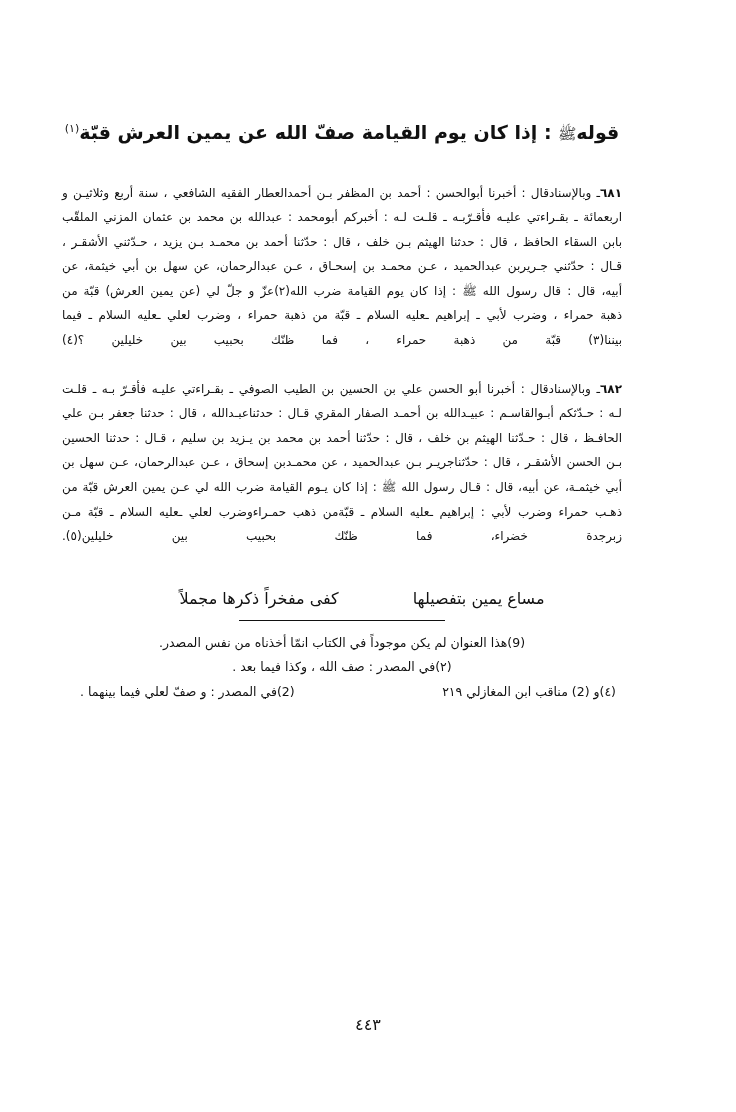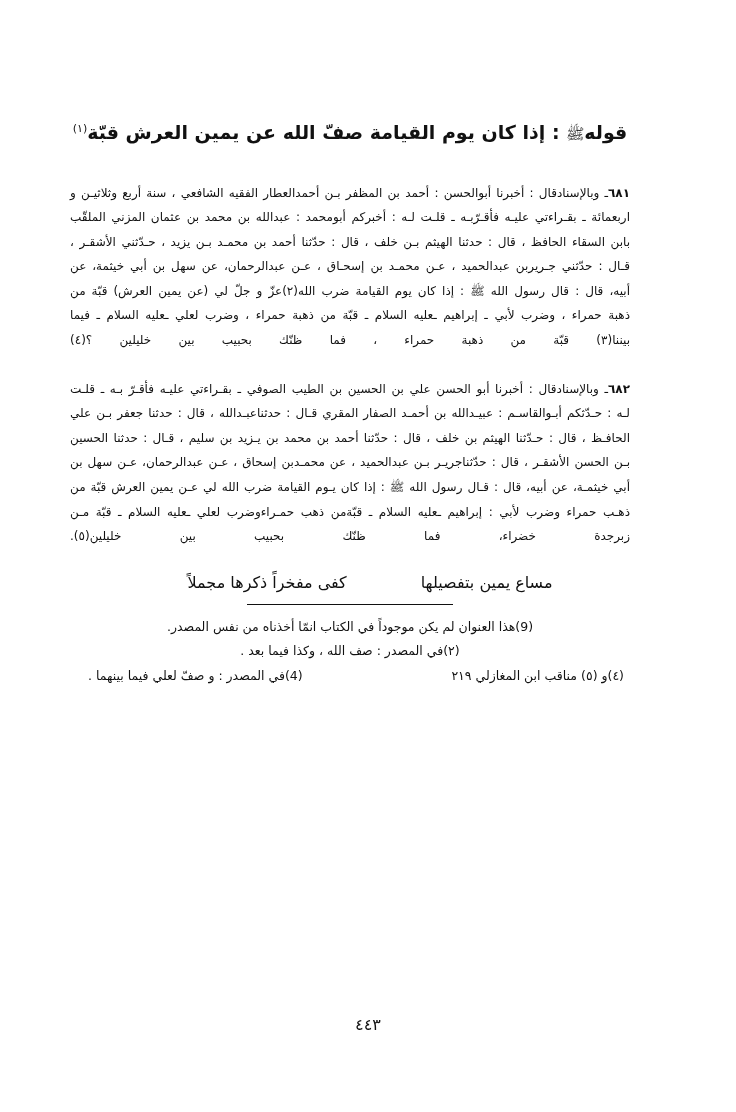--- a/index.html
+++ b/index.html
@@ -11,21 +11,21 @@
     width: 736px;
     height: 1112px;
     position: relative;
     font-family: "DejaVu Sans", "Liberation Sans", sans-serif;
     color: #111111;
     overflow: hidden;
   }
   .page {
     position: absolute;
     top: 0;
-    left: 8px;
+    left: 0;
     width: 684px;
     height: 1112px;
     box-sizing: border-box;
     padding: 118px 62px 40px 62px;
     direction: rtl;
   }
   .heading {
     text-align: center;
     font-size: 19px;
     font-weight: bold;
@@ -58,20 +58,21 @@
     display: flex;
     flex-direction: row;
     justify-content: center;
     gap: 74px;
     font-size: 16px;
     margin: 12px 0 4px 0;
     padding-left: 40px;
   }
   .poem div {
     white-space: nowrap;
+    margin-top: 16px;
   }
   .rule {
     width: 206px;
     height: 1px;
     background: #111;
     margin: 12px auto 10px auto;
   }
   .notes {
     font-size: 12.5px;
     line-height: 1.95;
@@ -119,20 +120,20 @@
     <div>مساع يمين بتفصيلها</div>
     <div>كفى مفخراً ذكرها مجملاً</div>
   </div>
 
   <div class="rule"></div>
 
   <div class="notes">
     <span class="note-row">(9)هذا العنوان لم يكن موجوداً في الكتاب انمّا أخذناه من نفس المصدر.</span>
     <span class="note-row">(٢)في المصدر : صف الله ، وكذا فيما بعد .</span>
     <div class="note-split">
-      <span>(٤)و (٥) مناقب ابن المغازلي ٢١٩</span>
-      <span>(4)في المصدر : و صفّ لعلي فيما بينهما .</span>
+      <span>(٤)و (2) مناقب ابن المغازلي ٢١٩</span>
+      <span>(2)في المصدر : و صفّ لعلي فيما بينهما .</span>
     </div>
   </div>
 
 </div>
 
 <div class="folio">٤٤٣</div>
 
 </body></html>

